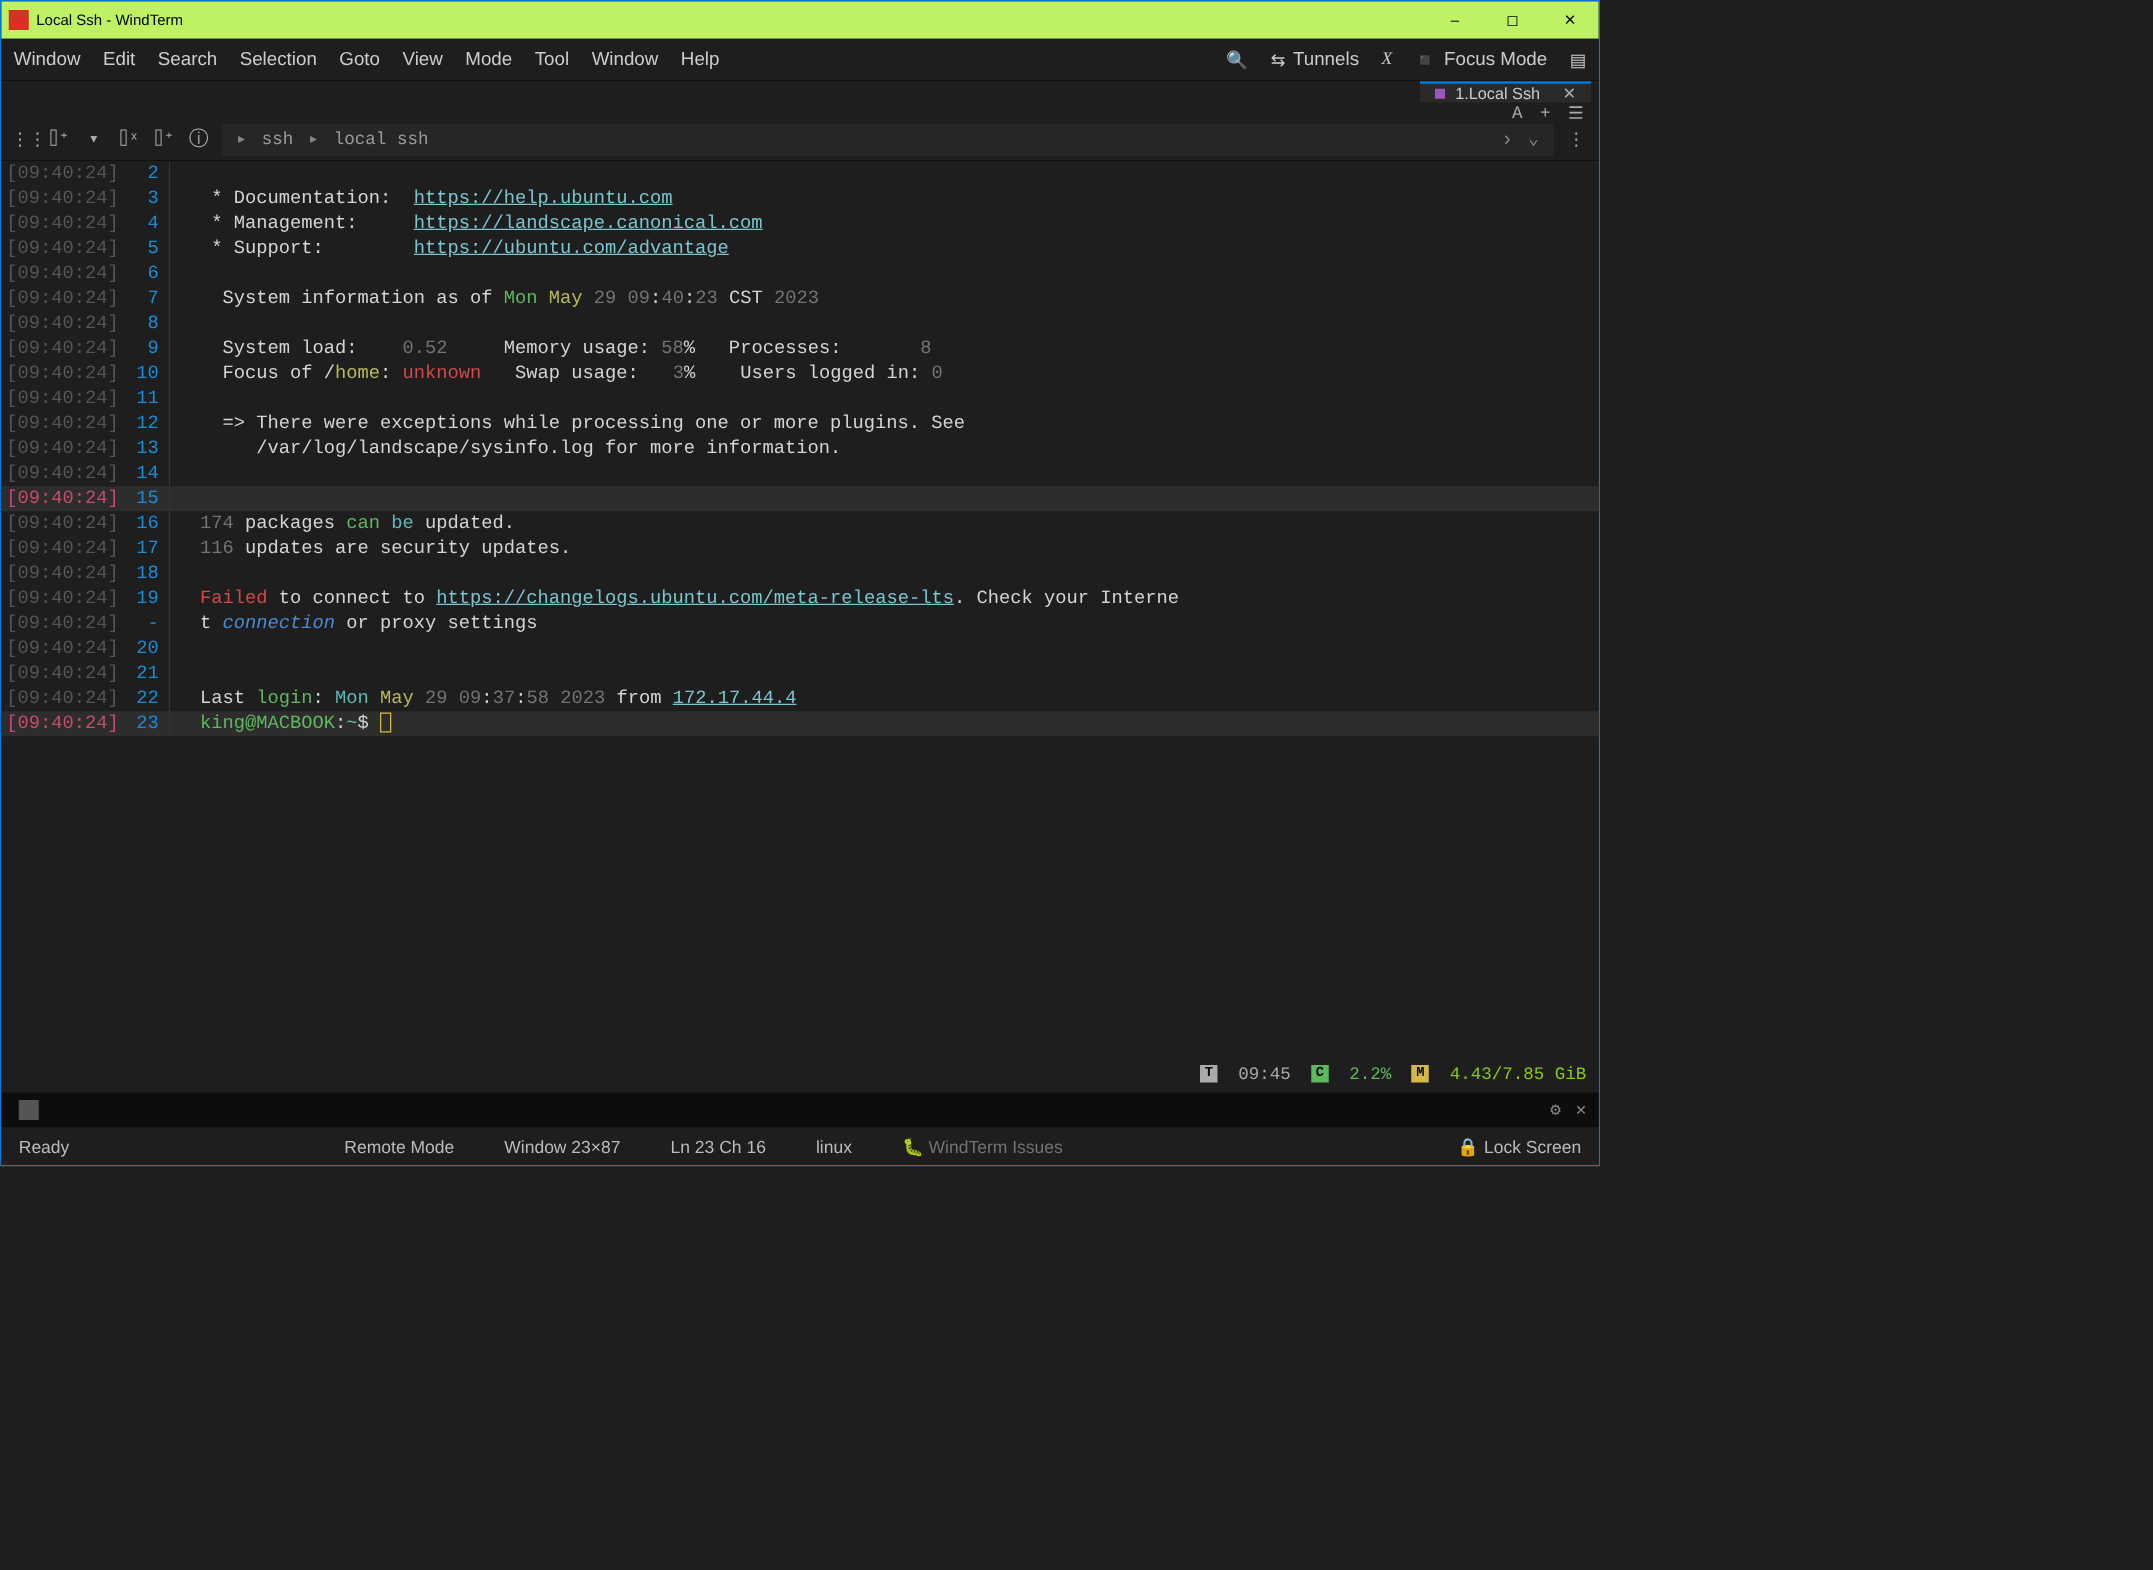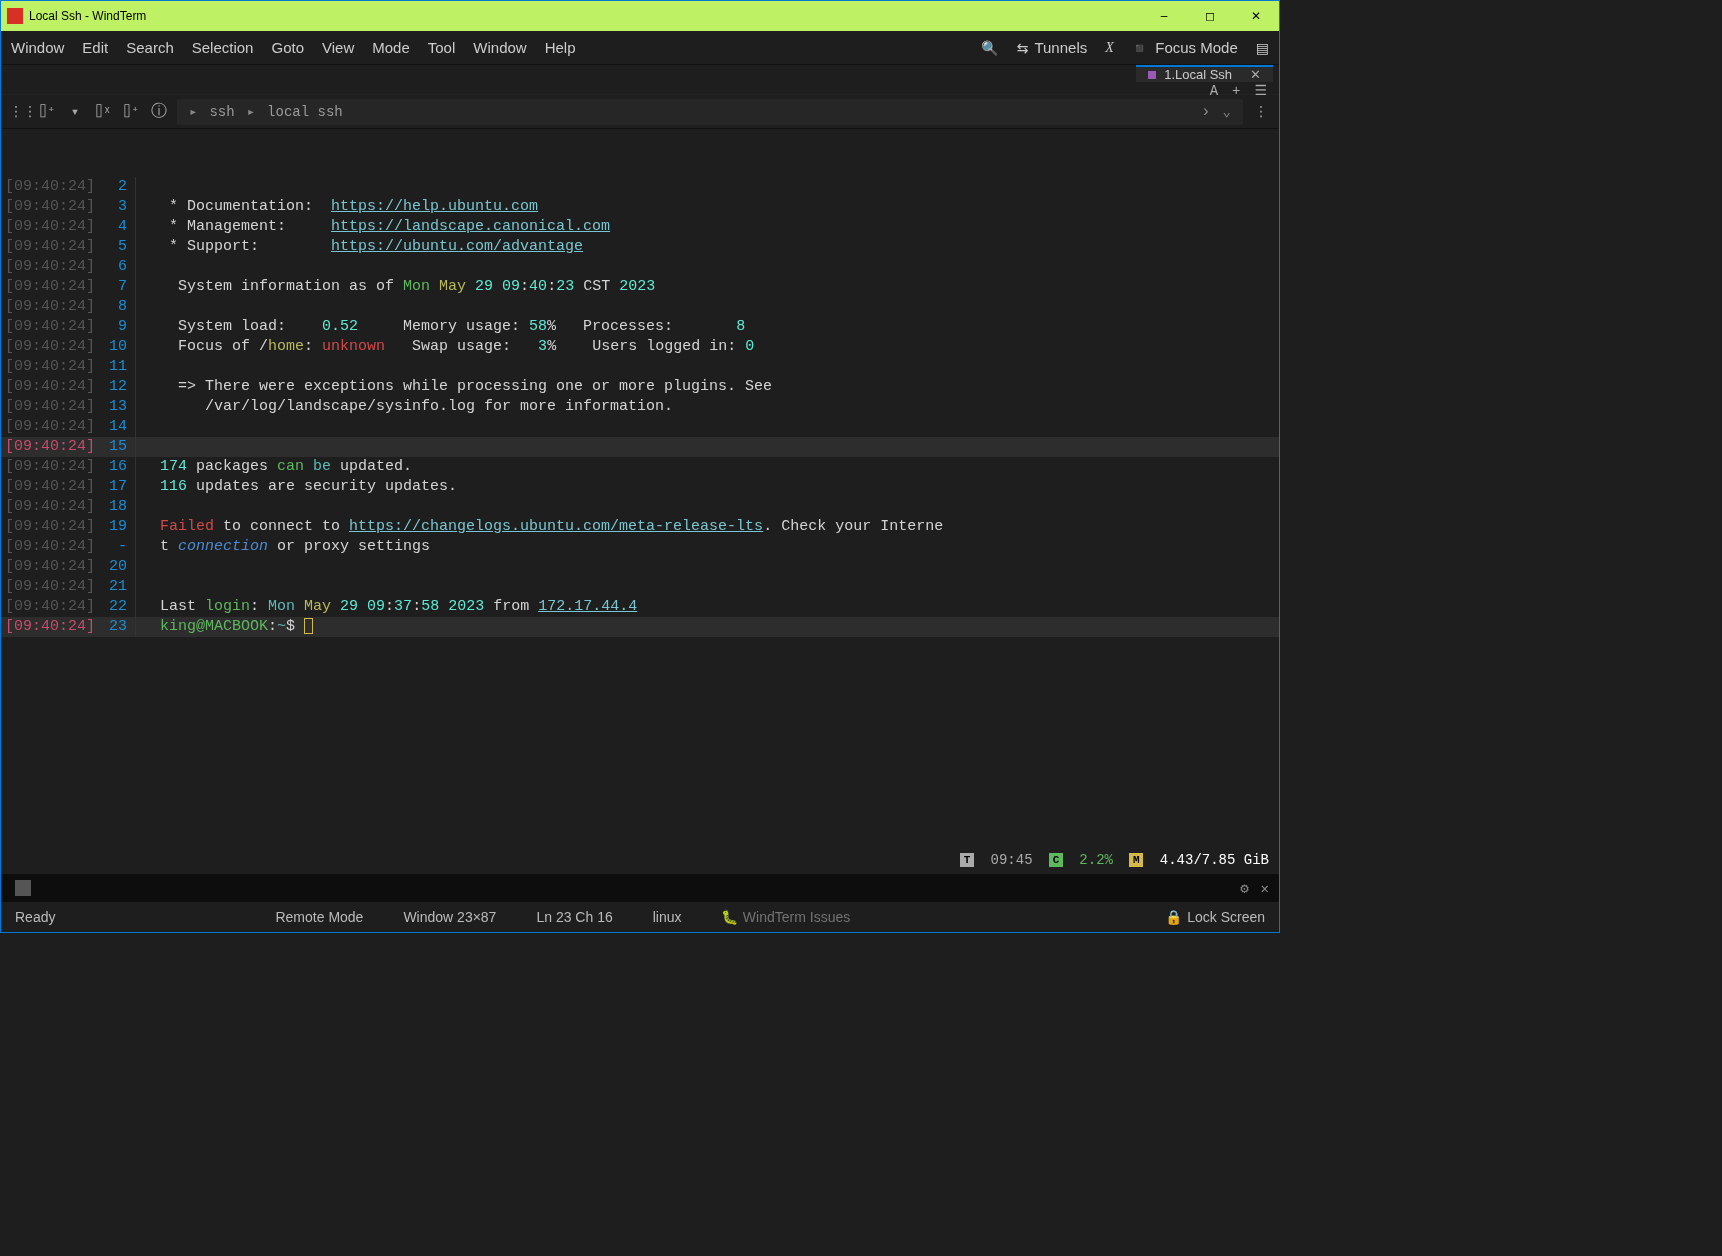--- a/index.html
+++ b/index.html
@@ -132,21 +132,21 @@
     color:#d4d4d4;
     position:relative;
   }
   .row { display:flex; height:20px; }
   .row.hl { background:#2d2d2d; }
   .row.hl .gutter-ts{ color:#c94b6b; }
   .term-body .content { white-space:pre; }
   .c-link{ color:#7ac6d0; text-decoration: underline; }
   .c-yellow{ color:#b9b95a; }
   .c-green{ color:#5eb85e; }
-  .c-num{ color:#5eead4; }
+  .c-num{ color:#737373; }
   .c-red{ color:#d14949; }
   .c-teal{ color:#5ebab8; }
   .c-blue{ color:#4b8bd4;font-style:italic; }
   .c-prompt-user{ color:#5eb85e; }
   .c-prompt-sep{ color:#d4d4d4; }
   .c-prompt-path{ color:#5ebab8; }
   .cursor { display:inline-block; width:9px; height:16px; border:1px solid #d4b94a; vertical-align:middle;}
   
   .sys-strip{
     height:22px;
@@ -155,21 +155,21 @@
     padding-right:10px;
     font-size:14px;
   }
   .sys-strip span{ margin-left:8px; }
   .badge{ display:inline-block; width:14px; height:14px; line-height:14px; text-align:center; font-size:11px; font-weight:bold; color:#000; vertical-align:middle;}
   .badge.t{ background:#aaa; }
   .badge.c{ background:#5eb85e; }
   .badge.m{ background:#d4b94a; }
   .v-grey{ color:#aaa; }
   .v-green{ color:#5eb85e; }
-  .v-yellow{ color:#ffffff; }
+  .v-yellow{ color:#84cc16; }
   
   .blackbar{
     height:28px;
     background:#0d0d0d;
     display:flex;
     align-items:center;
     padding:0 10px;
     color:#888;
   }
   .blackbar .spacer{flex:1;}
@@ -254,21 +254,21 @@
     <span class="bc-sep">▸</span>
     <span class="bc-item">local ssh</span>
     <div class="spacer"></div>
     <span class="bc-sep" style="font-size:16px;">›</span>
     <span class="bc-sep">⌄</span>
   </div>
   <span class="tb-ico">⋮</span>
 </div>
 
 <div class="terminal-wrap">
-  <div id="term-rows" style="flex:1; position:relative;margin-top:48px;">
+  <div id="term-rows" style="flex:1; position:relative;">
       <div class="row">
         <div class="gutter-ts">[09:40:24]</div>
         <div class="gutter-ln">2</div>
         <div class="term-body"><span class="content"></span></div>
       </div>
       <div class="row">
         <div class="gutter-ts">[09:40:24]</div>
         <div class="gutter-ln">3</div>
         <div class="term-body"><span class="content"><span> * Documentation:  </span><span class="c-link">https://help.ubuntu.com</span></span></div>
       </div>

